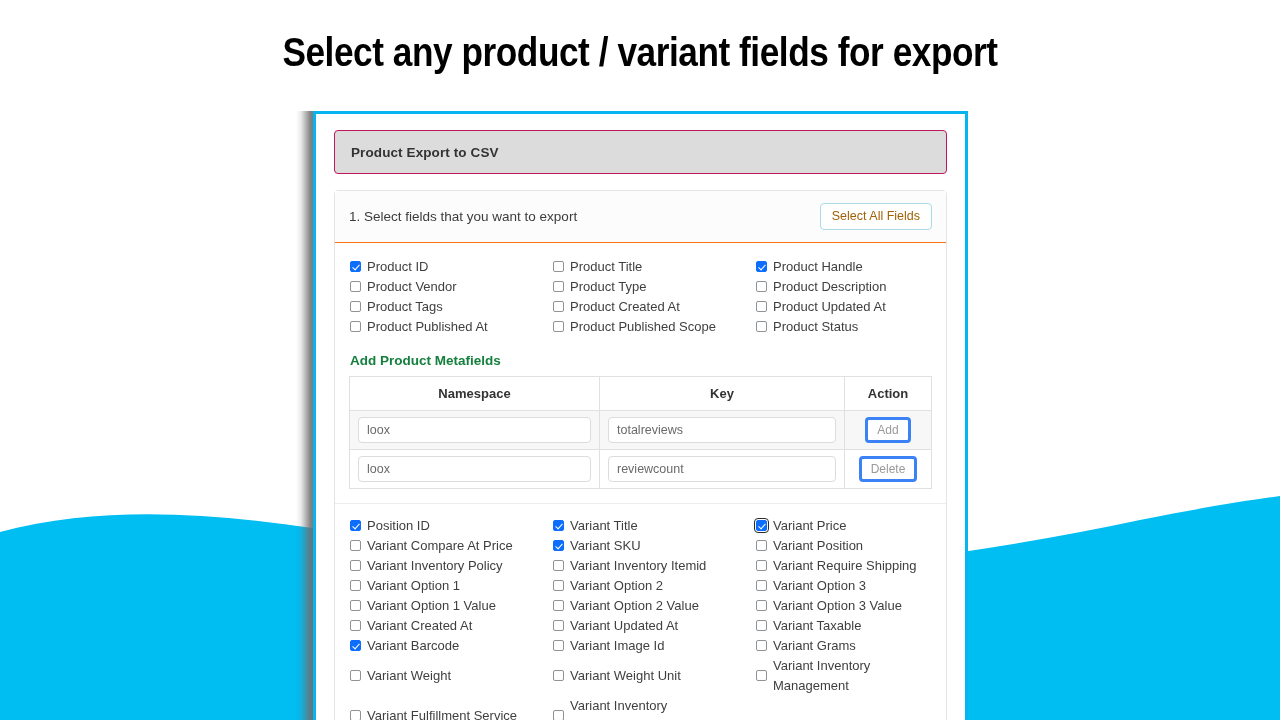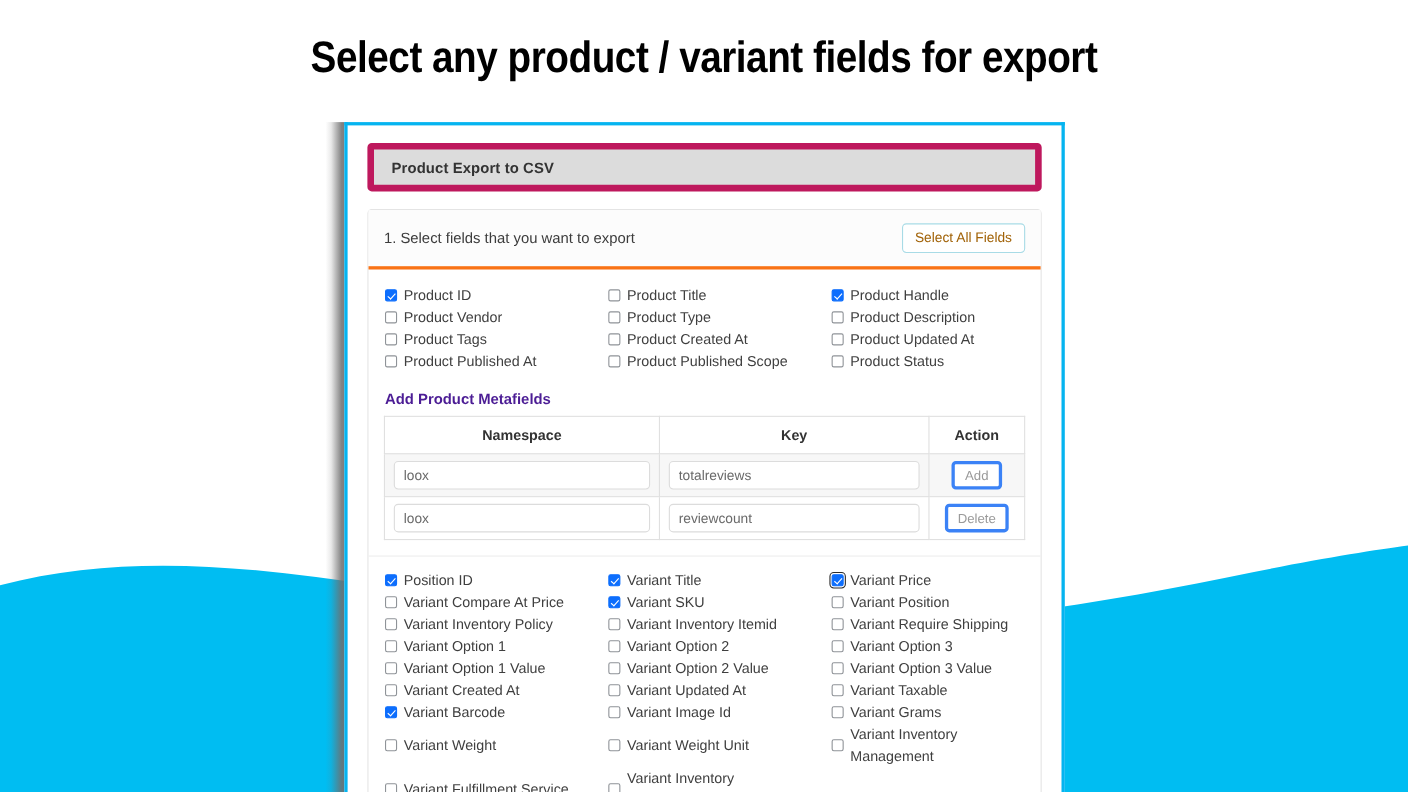--- a/index.html
+++ b/index.html
@@ -71,21 +71,21 @@
   .card-inner {
     position: absolute;
     left: 0; top: 0;
     width: 649px;
     padding: 16px 18px 0 18px;
   }
 
   
   .panel-head {
     background: #dcdcdc;
-    border: 6px solid #be185d;
+    border: 1px solid #be185d;
     border-radius: 4px;
     height: 44px;
     display: flex;
     align-items: center;
     padding: 0 16px;
   }
   .panel-head-title {
     font-size: 13.5px;
     font-weight: 700;
     color: #333333;
@@ -98,21 +98,21 @@
     border: 1px solid #e4e4e4;
     border-radius: 4px;
     background: #ffffff;
   }
 
   .step-row {
     display: flex;
     align-items: center;
     justify-content: space-between;
     padding: 12px 14px;
-    border-bottom: 3px solid #f97316;
+    border-bottom: 1px solid #f97316;
     background: #fcfcfc;
   }
   .step-label {
     font-size: 13.5px;
     color: #3c3c3c;
   }
   .btn-select-all {
     font-size: 12.5px;
     color: #a16207;
     background: #ffffff;
@@ -184,21 +184,21 @@
   .cb-item.two-line .cb-label {
     white-space: normal;
     max-width: 120px;
     line-height: 20px;
   }
 
   
   .metafields-title {
     font-size: 13.5px;
     font-weight: 700;
-    color: #4c1d95;
+    color: #15803d;
     margin: 16px 0 8px 1px;
   }
   .mf-table {
     width: 100%;
     border-collapse: collapse;
     border: 1px solid #e0e0e0;
     table-layout: fixed;
   }
   .mf-table th {
     font-size: 13px;

